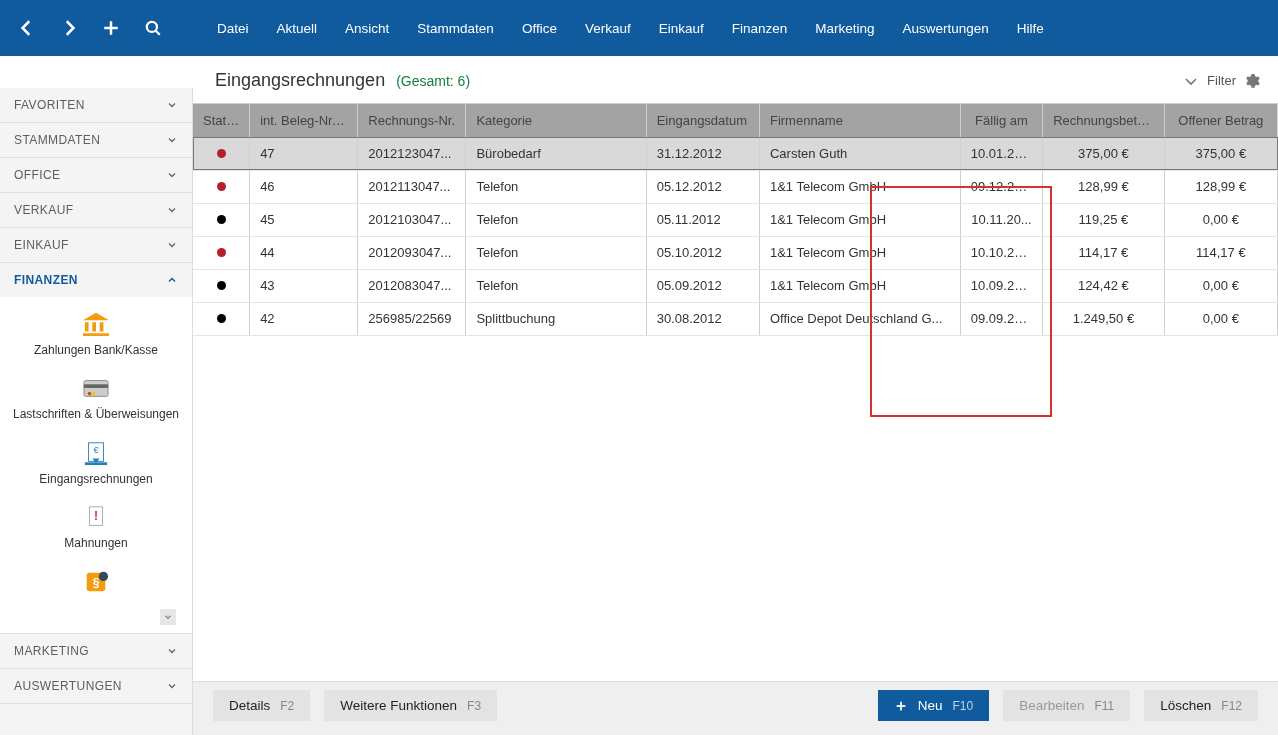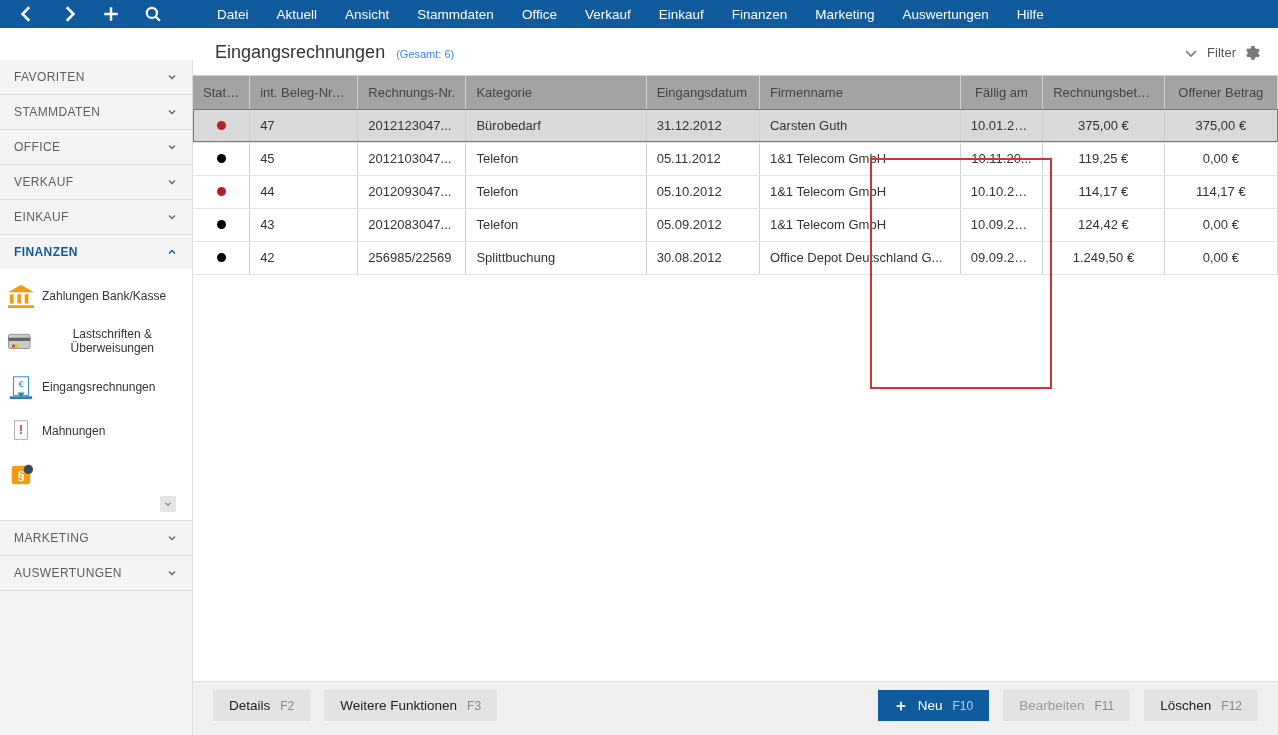--- a/index.html
+++ b/index.html
@@ -1,43 +1,43 @@
 <!DOCTYPE html>
 <html><head>
 <meta charset="utf-8">
 <style>
   * { box-sizing: border-box; margin: 0; padding: 0; }
   html, body { width: 1278px; height: 735px; overflow: hidden; font-family: 'Segoe UI', Arial, sans-serif; font-size: 13px; color: #333; background: #fff; }
   .app { display: flex; flex-direction: column; width: 100%; height: 100%; }
 
   
-  .topbar { display: flex; height: 28px; background: #0f5b9d; color: #fff; align-items: stretch; }
+  .topbar { display: flex; height: 56px; background: #0f5b9d; color: #fff; align-items: stretch; }
   .nav-icons { display: flex; align-items: center; background: #0f5b9d; width: 193px; padding-left: 18px; gap: 24px; }
   .nav-icon { color: #fff; width: 18px; height: 18px; display: flex; align-items: center; justify-content: center; cursor: pointer; }
   .menubar { display: flex; align-items: center; gap: 28px; padding-left: 24px; font-size: 13.5px; }
   .menubar div { cursor: pointer; }
 
   
   .body { display: flex; flex: 1; min-height: 0; }
   .sidebar { width: 193px; background: #f4f4f4; border-right: 1px solid #ddd; display: flex; flex-direction: column; margin-top: 32px; }
   .side-section { border-bottom: 1px solid #ddd; }
   .side-head { display: flex; align-items: center; justify-content: space-between; padding: 10px 14px; color: #5d5d5d; font-size: 12px; letter-spacing: 0.4px; cursor: pointer; }
   .side-head.active { color: #0f5b9d; font-weight: 600; }
   .chev { width: 12px; height: 12px; }
   .side-items { background: #fff; padding: 14px 6px 8px; display: flex; flex-direction: column; align-items: center; gap: 18px; }
-  .side-item { display: flex; flex-direction: row; align-items: center; gap: 6px; cursor: pointer; text-align: center; font-size: 12px; color: #333; width: 100%; }
+  .side-item { display: flex; flex-direction: column; align-items: center; gap: 6px; cursor: pointer; text-align: center; font-size: 12px; color: #333; width: 100%; }
   .side-item svg { width: 30px; height: 26px; }
   .side-item .lbl { line-height: 1.2; }
   .side-scroll-indicator { align-self: flex-end; margin-top: -10px; margin-right: 10px; width: 16px; height: 16px; background: #e6e6e6; display:flex; align-items:center; justify-content:center; }
 
   
   .content { flex: 1; display: flex; flex-direction: column; min-width: 0; }
   .page-head { display: flex; align-items: center; justify-content: space-between; padding: 14px 18px 12px 22px; }
   .page-title { font-size: 18px; color: #333; }
-  .page-title .count { font-size: 11px; color: #3b82f6; margin-left: 6px; }
+  .page-title .count { font-size: 14px; color: #15803d; margin-left: 6px; }
   .filter-area { display: flex; align-items: center; gap: 8px; color: #555; font-size: 13px; }
   .filter-area svg { width: 16px; height: 16px; }
 
   
   .table-wrap { flex: 1; overflow: auto; border-top: 1px solid #cfcfcf; }
   table { border-collapse: collapse; width: 100%; table-layout: fixed; }
   th, td { border-right: 1px solid #cfcfcf; border-bottom: 1px solid #e4e4e4; padding: 0 10px; height: 33px; font-size: 13px; text-align: left; overflow: hidden; white-space: nowrap; text-overflow: ellipsis; }
   thead th { background: #a3a3a3; border-bottom: 1px solid #cfcfcf; color: #444; font-weight: 400; position: relative; }
   thead th.sort::after { content: ''; display: inline-block; width: 8px; height: 8px; margin-left: 4px; border-left: 4px solid transparent; border-right: 4px solid transparent; border-top: 5px solid #888; vertical-align: middle; }
   td.num, th.num { text-align: center; }
@@ -288,20 +288,31 @@
                   <td>47</td>
                   <td>2012123047...</td>
                   <td>Bürobedarf</td>
                   <td>31.12.2012</td>
                   <td>Carsten Guth</td>
                   <td class="num">10.01.20...</td>
                   <td class="num">375,00 €</td>
                   <td class="num">375,00 €</td>
                 </tr>
                 <tr>
+                  <td class="status"><span class="dot red"></span></td>
+                  <td>46</td>
+                  <td>2012113047...</td>
+                  <td>Telefon</td>
+                  <td>05.12.2012</td>
+                  <td>1&amp;1 Telecom GmbH</td>
+                  <td class="num">09.12.20...</td>
+                  <td class="num">128,99 €</td>
+                  <td class="num">128,99 €</td>
+                </tr>
+                <tr>
                   <td class="status"><span class="dot black"></span></td>
                   <td>45</td>
                   <td>2012103047...</td>
                   <td>Telefon</td>
                   <td>05.11.2012</td>
                   <td>1&amp;1 Telecom GmbH</td>
                   <td class="num">10.11.20...</td>
                   <td class="num">119,25 €</td>
                   <td class="num">0,00 €</td>
                 </tr>

